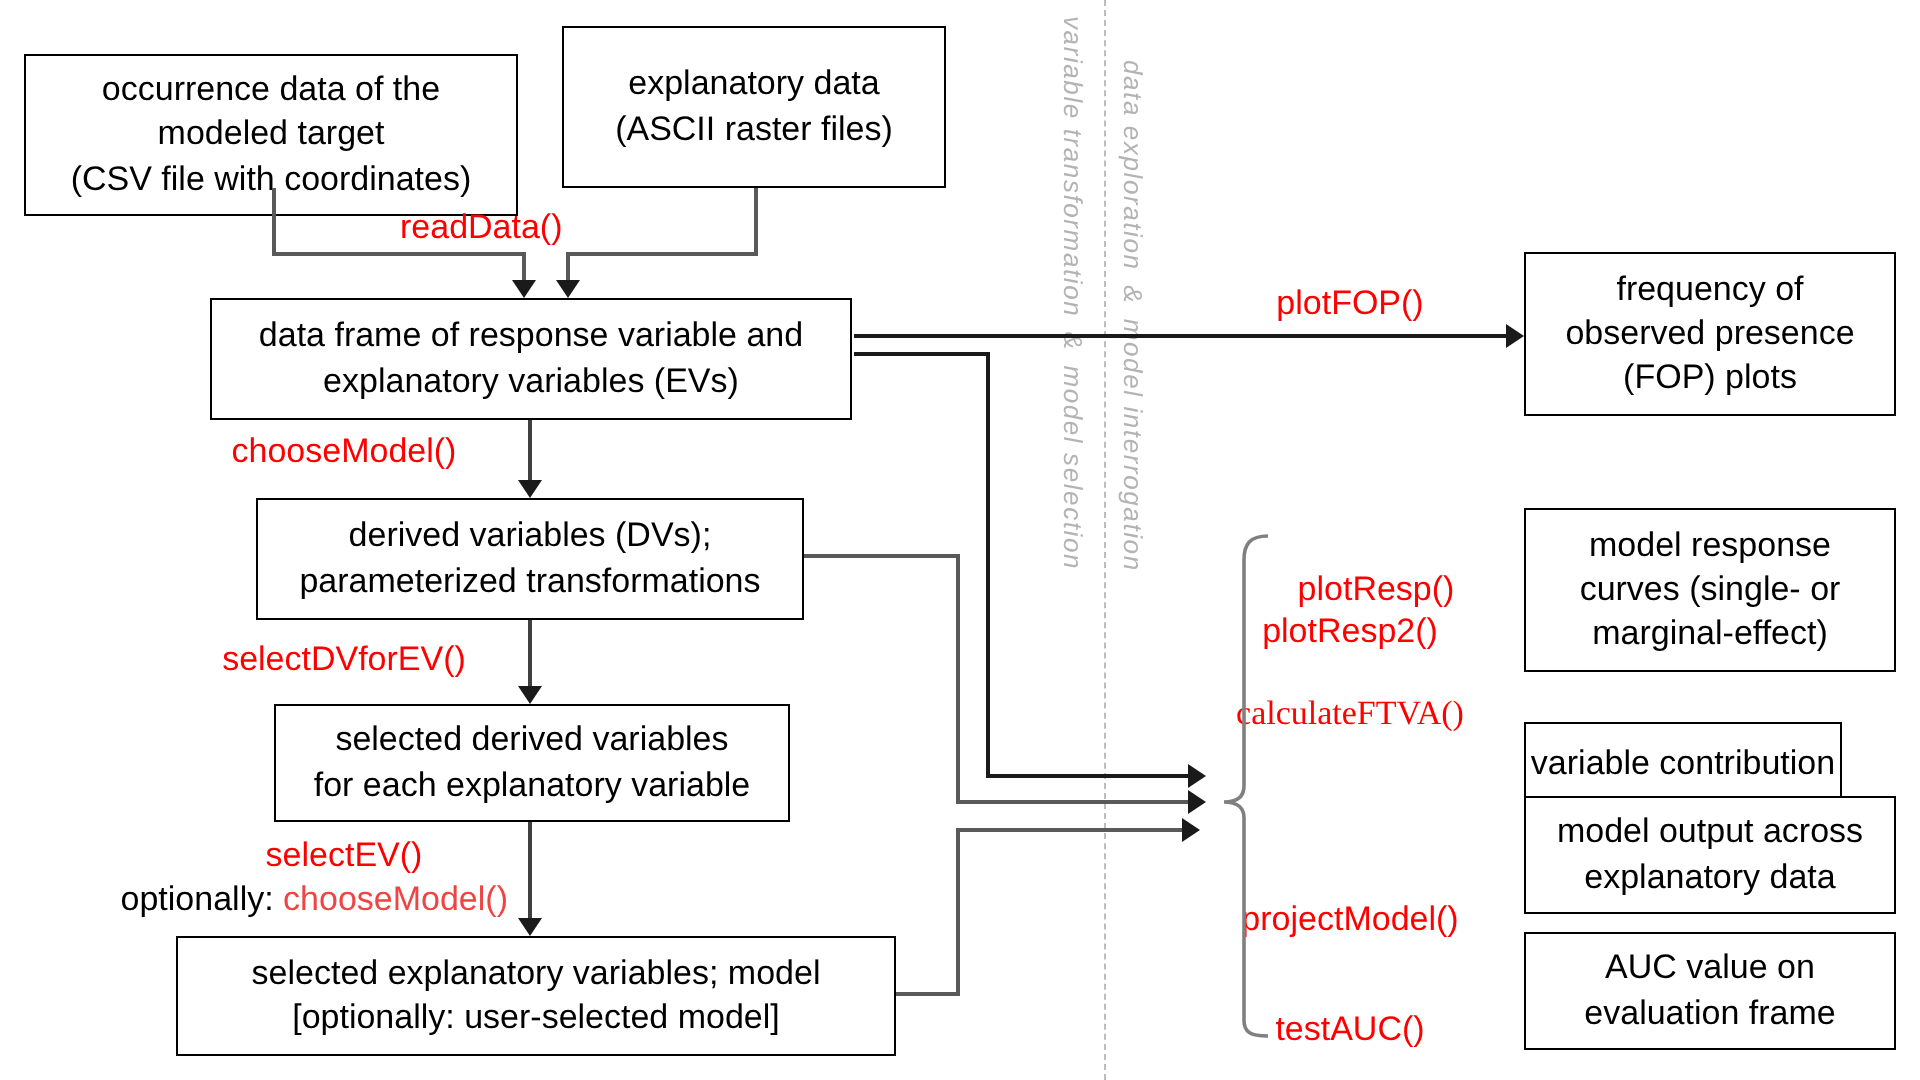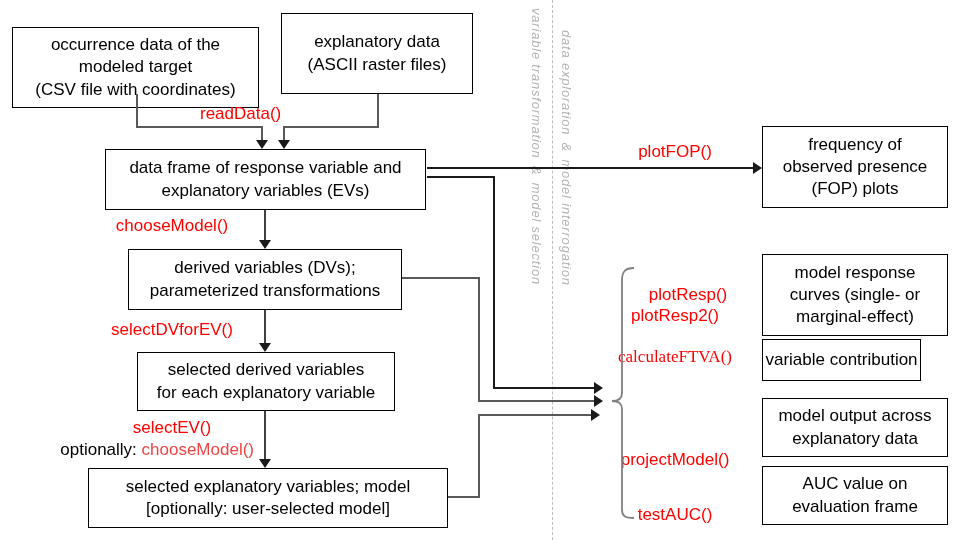--- a/index.html
+++ b/index.html
@@ -57,21 +57,21 @@
 for each explanatory variable</div>
   <div class="box" style="left:88px; top:468px; width:360px; height:60px;">selected explanatory variables; model
 [optionally: user-selected model]</div>
 
   <div class="box" style="left:762px; top:126px; width:186px; height:82px;">frequency of
 observed presence
 (FOP) plots</div>
   <div class="box" style="left:762px; top:254px; width:186px; height:82px;">model response
 curves (single- or
 marginal-effect)</div>
-  <div class="box" style="left:762px; top:339px; width:159px; height:42px;">variable contribution</div>
+  <div class="box" style="left:762px; top:361px; width:159px; height:42px;">variable contribution</div>
   <div class="box" style="left:762px; top:398px; width:186px; height:59px;">model output across
 explanatory data</div>
   <div class="box" style="left:762px; top:466px; width:186px; height:59px;">AUC value on
 evaluation frame</div>
 
   <div class="fn c" style="left:200px; top:104px; width:145px;">readData()</div>
   <div class="fn r" style="left:92px; top:216px; width:160px;">chooseModel()</div>
   <div class="fn r" style="left:92px; top:320px; width:160px;">selectDVforEV()</div>
   <div class="fn r" style="left:92px; top:418px; width:160px;">selectEV()</div>
   <div class="combo" style="left:30px; top:440px; width:224px;">

